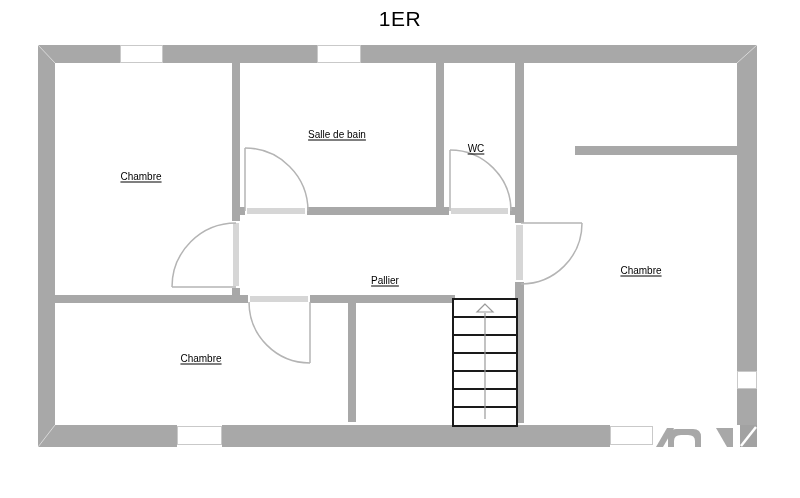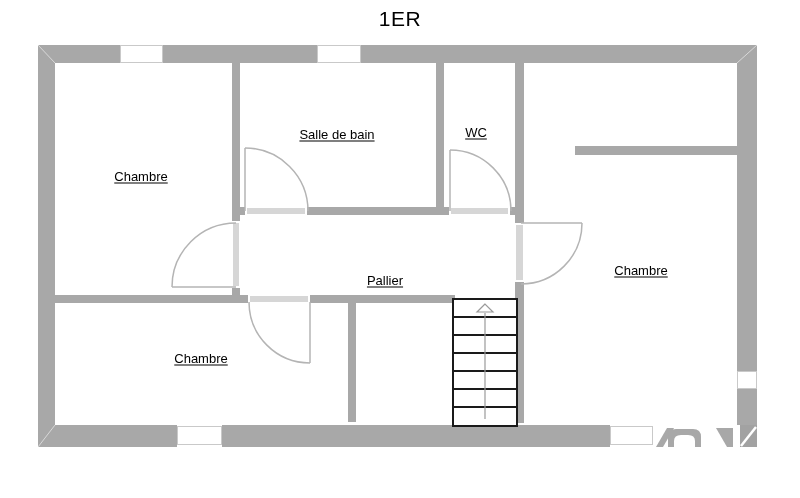--- a/index.html
+++ b/index.html
@@ -14,21 +14,21 @@
   .plan{
     position:relative;width:800px;height:498px;background:var(--bg);
     font-family:"Liberation Sans",sans-serif;overflow:hidden;
   }
   .wall{position:absolute;background:var(--wall);}
   .window{position:absolute;background:#fff;border:1px solid #c9c9c9;box-sizing:border-box;}
   .opening{position:absolute;background:#fff;}
   .sill{position:absolute;background:var(--sill);}
   .room-label{
     position:absolute;transform:translate(-50%,-50%);
-    font-size:13px;color:var(--text);white-space:nowrap;
+    font-size:10px;color:var(--text);white-space:nowrap;
     text-decoration:underline;text-underline-offset:2px;
   }
   .plan-title{
     position:absolute;transform:translate(-50%,-50%);
     font-size:21px;color:var(--text);white-space:nowrap;letter-spacing:.5px;
   }
   svg.overlay{position:absolute;left:0;top:0;}
 </style>
 </head>
 <body>
@@ -128,18 +128,18 @@
       <line x1="38" y1="45" x2="55" y2="63"></line>
       <line x1="757" y1="45" x2="737" y2="63"></line>
       <line x1="38" y1="447" x2="55" y2="425"></line>
     </g>
   </svg>
 
   <div class="plan-title" style="left:400px;top:19px;">1ER</div>
 
   <div class="room-label" style="left:141px;top:176px;">Chambre</div>
   <div class="room-label" style="left:337px;top:134px;">Salle de bain</div>
-  <div class="room-label" style="left:476px;top:132px;">WC</div>
+  <div class="room-label" style="left:476px;top:148px;">WC</div>
   <div class="room-label" style="left:385px;top:248px;margin-top:32px;">Pallier</div>
   <div class="room-label" style="left:641px;top:270px;">Chambre</div>
   <div class="room-label" style="left:201px;top:358px;">Chambre</div>
 
 </div>
 
 </body></html>

